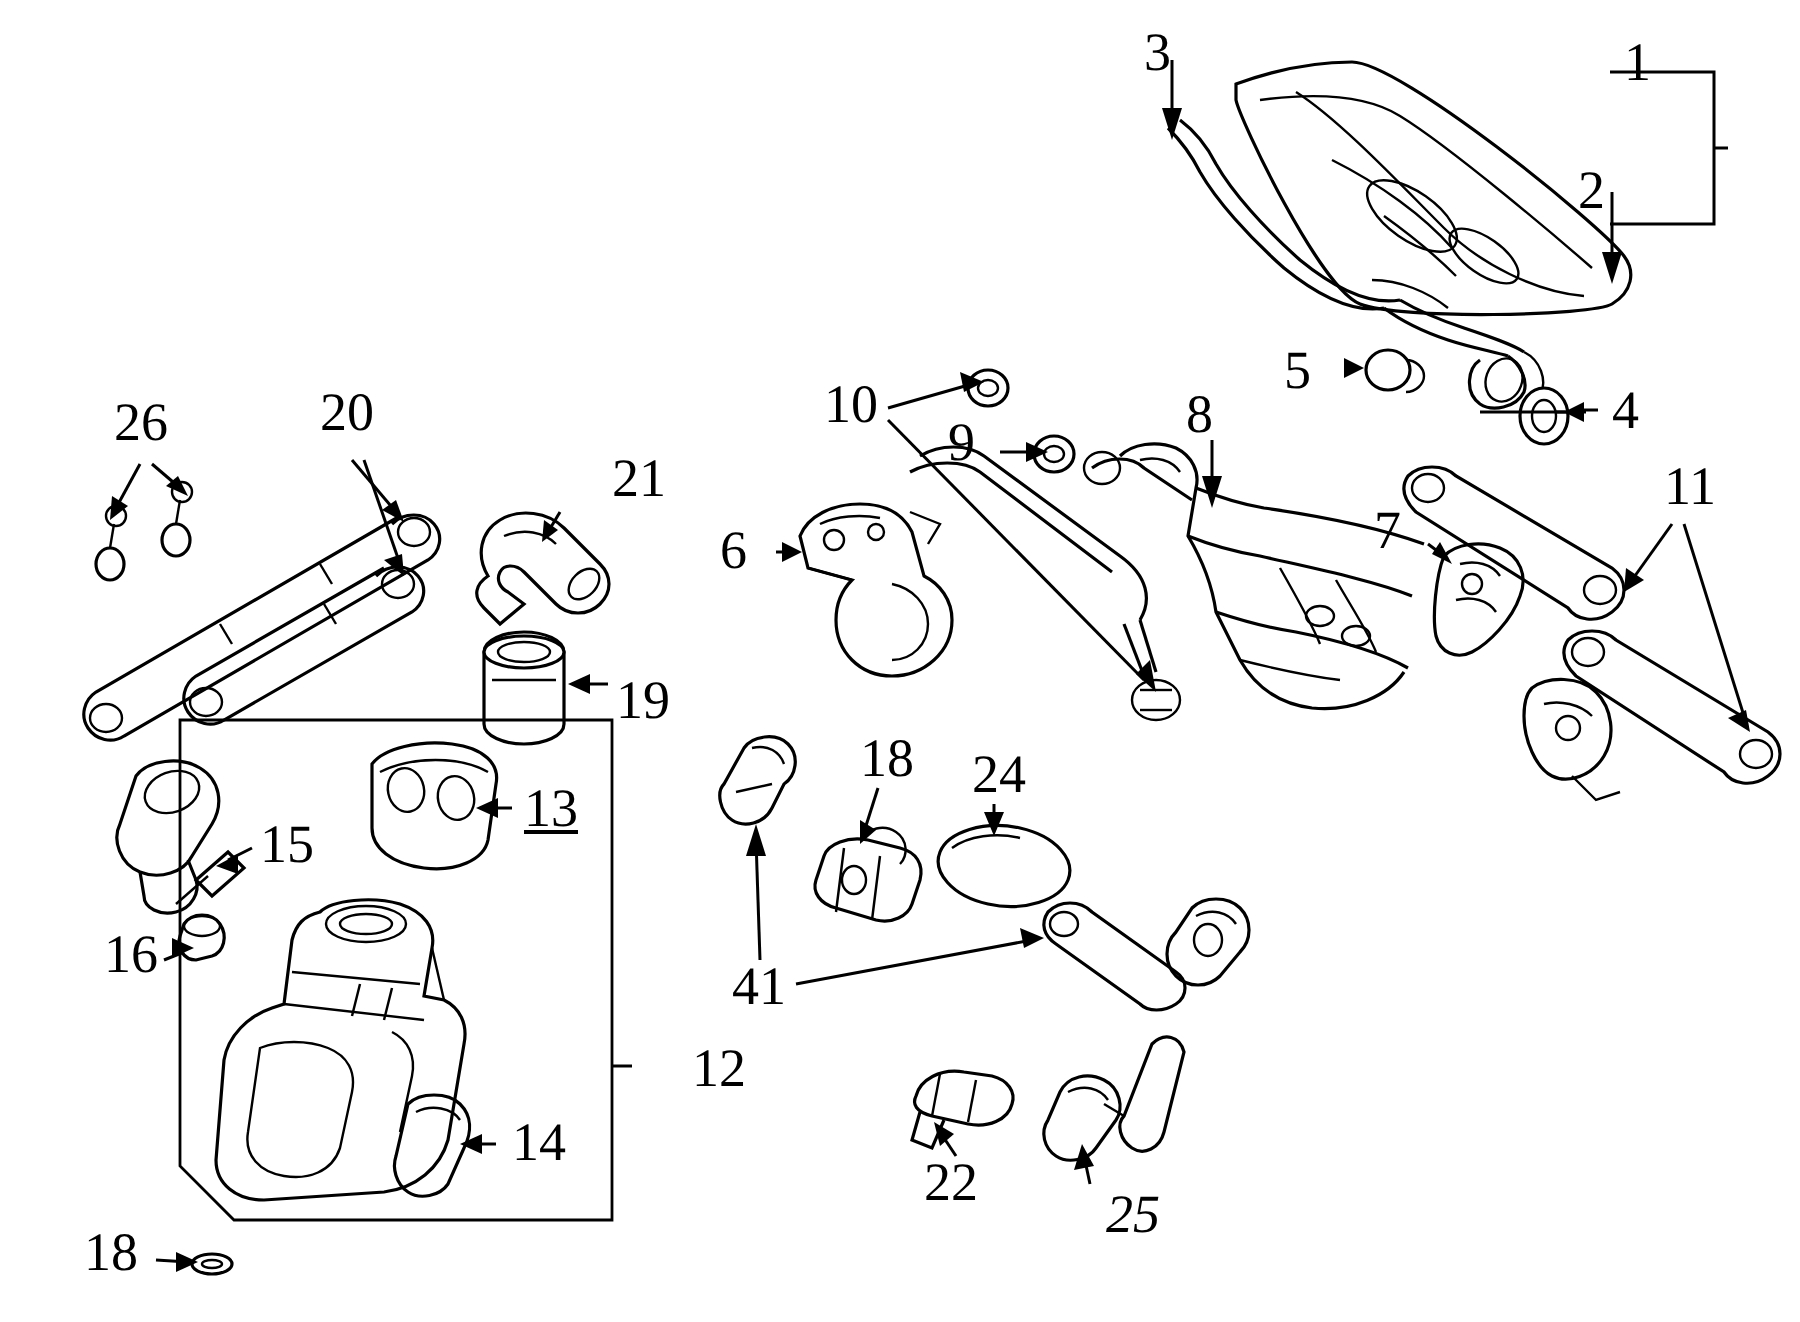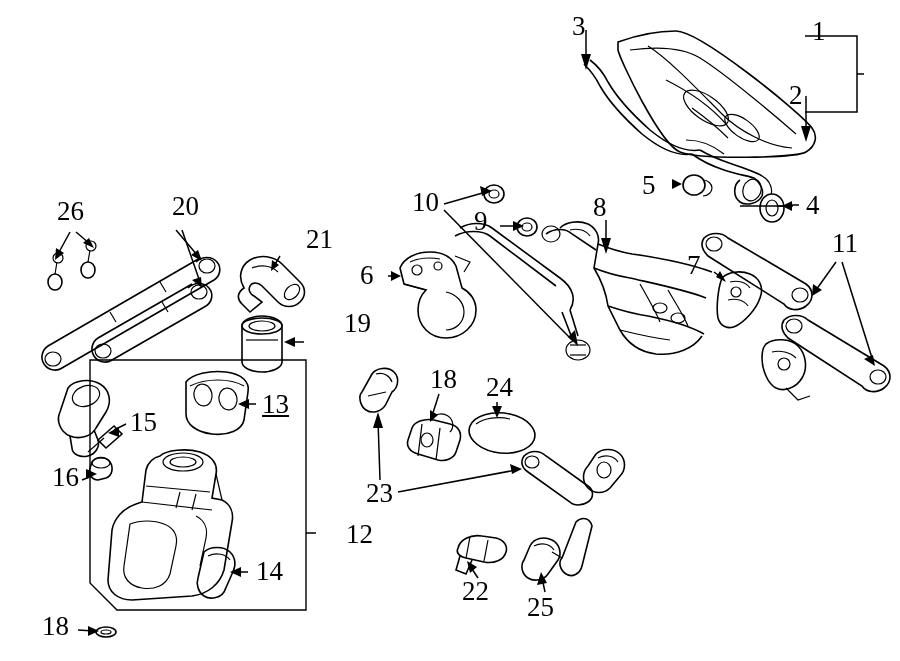--- a/index.html
+++ b/index.html
@@ -380,22 +380,22 @@
   <div class="callout" style="left:474px; top:208px;">9</div>
   <div class="callout" style="left:412px; top:189px;">10</div>
   <div class="callout" style="left:832px; top:230px;">11</div>
   <div class="callout" style="left:318px; top:521px;margin-left:28px;">12</div>
   <div class="callout" style="left:262px; top:391px;text-decoration:underline;">13</div>
   <div class="callout" style="left:256px; top:558px;">14</div>
   <div class="callout" style="left:130px; top:409px;">15</div>
   <div class="callout" style="left:52px;  top:464px;">16</div>
   <div class="callout" style="left:42px;  top:613px;">18</div>
   <div class="callout" style="left:430px; top:366px;">18</div>
-  <div class="callout" style="left:308px; top:310px;margin-left:36px;">19</div>
-  <div class="callout" style="left:172px; top:193px;text-align:right;">20</div>
+  <div class="callout" style="left:308px; top:337px;">19</div>
+  <div class="callout" style="left:160px; top:193px;text-align:right;">20</div>
   <div class="callout" style="left:269px; top:226px;margin-left:37px;">21</div>
   <div class="callout" style="left:462px; top:578px;">22</div>
-  <div class="callout" style="left:366px; top:480px;">23</div>
+  <div class="callout" style="left:366px; top:480px;">41</div>
   <div class="callout" style="left:486px; top:374px;">24</div>
-  <div class="callout" style="left:527px; top:594px;">25</div>
+  <div class="callout" style="left:553px; top:594px;font-style:italic;">25</div>
   <div class="callout" style="left:57px;  top:198px;">26</div>
 
 </div>
 
 </body></html>

